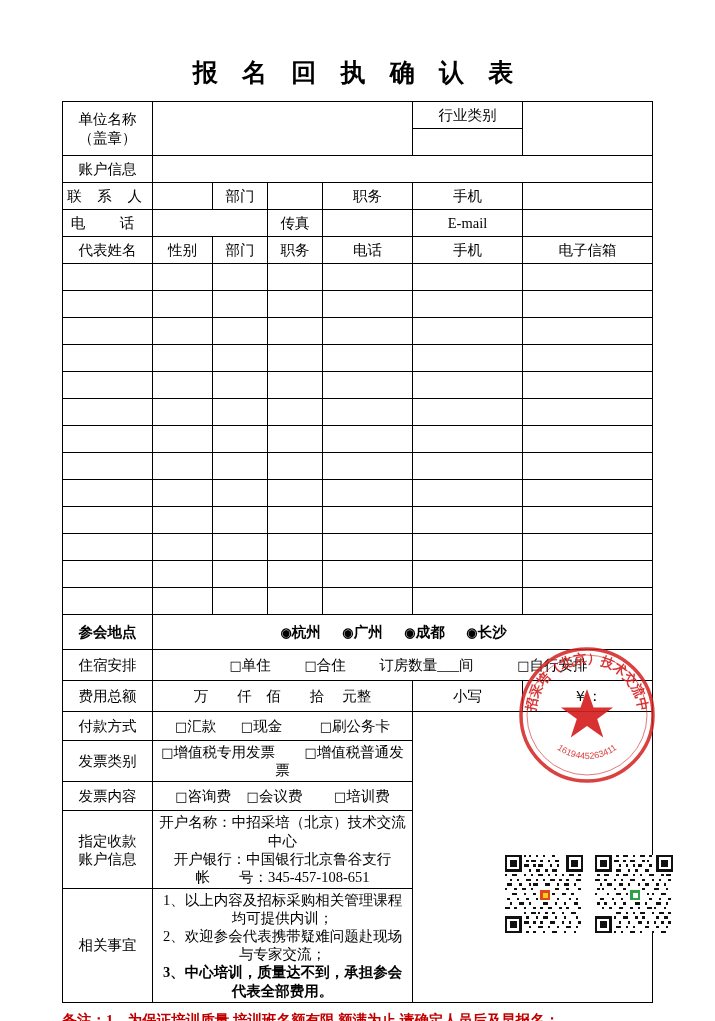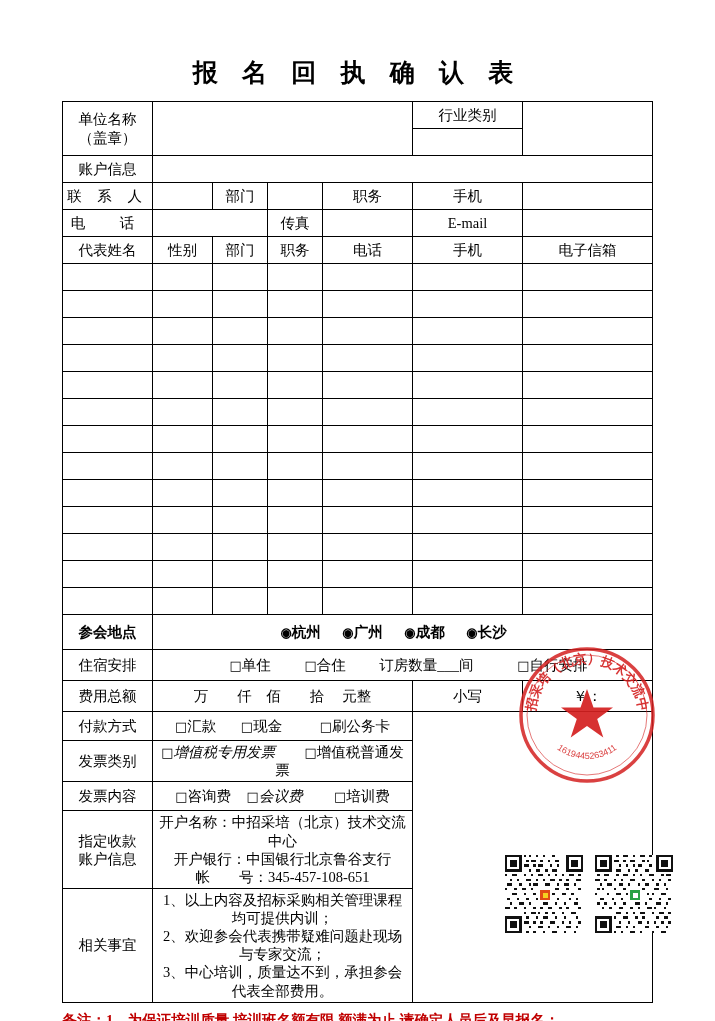--- a/index.html
+++ b/index.html
@@ -79,21 +79,21 @@
   }
   .qr {
     position: absolute;
     width: 78px;
     height: 78px;
   }
   .qr1 { right: 132px; top: 855px; }
   .qr2 { right: 42px;  top: 855px; }
   .acct-cell { text-align: left; padding-left: 8px; font-size: 14.5px; line-height: 1.45; margin-left: 28px; }
   .rel-cell { text-align: left; padding-left: 8px; font-size: 14.5px; line-height: 1.5; margin-left: 28px; }
-  .rel-cell .b3 { font-weight: normal; }
+  .rel-cell .b3 { font-weight: bold; }
   .cb { font-family: "DejaVu Sans", sans-serif; font-size: 13px; }
 </style>
 </head>
 <body>
 
 <div class="page">
 
   <div class="title">报 名 回 执 确 认 表</div>
 
   <table class="main">
@@ -306,30 +306,30 @@
         <span style=""><span class="cb">□</span><span>汇款</span></span>
         <span style="margin-right:34px;margin-left:21px;"><span class="cb">□</span><span>现金</span></span>
         <span><span class="cb">□</span><span>刷公务卡</span></span>
       </td>
       <td colspan="2" rowspan="5"></td>
     </tr>
 
     <tr>
       <td class="lbl">发票类别</td>
       <td colspan="4" class="left" style="height:24px;">
-        <span style="margin-right:26px;font-style:italic;"><span class="cb">□</span><span>增值税专用发票</span></span>
+        <span style="margin-right:26px;"><span class="cb">□</span><span>增值税专用发票</span></span>
         <span><span class="cb">□</span><span>增值税普通发票</span></span>
       </td>
     </tr>
 
     <tr>
       <td class="lbl">发票内容</td>
       <td colspan="4" class="left" style="height:24px;">
         <span style="margin-right:12px;"><span class="cb">□</span><span>咨询费</span></span>
-        <span style="margin-right:28px;font-style:italic;"><span class="cb">□</span><span>会议费</span></span>
+        <span style="margin-right:28px;"><span class="cb">□</span><span>会议费</span></span>
         <span><span class="cb">□</span><span>培训费</span></span>
       </td>
     </tr>
 
     <tr>
       <td class="lbl">
         <div>指定收款</div>
         <div>账户信息</div>
       </td>
       <td colspan="4" class="acct-cell">

